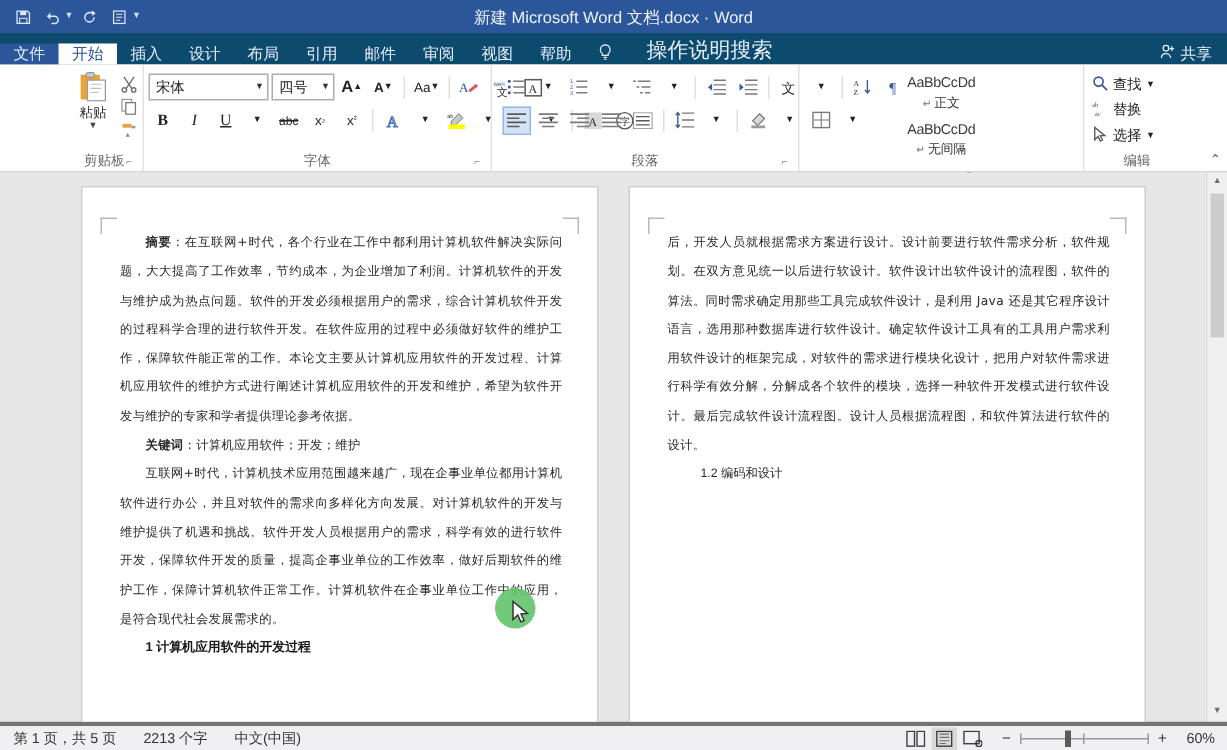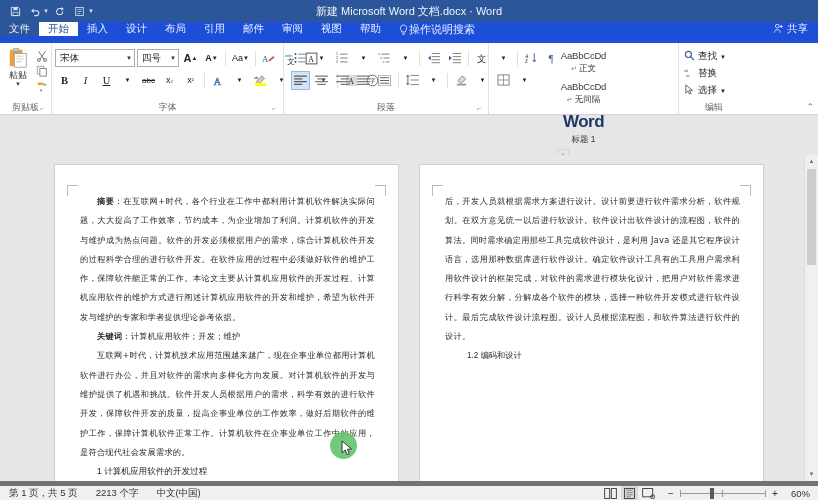--- a/index.html
+++ b/index.html
@@ -33,30 +33,30 @@
     padding: 2px 7px; margin-right: 8px; border: 1px solid #4d77ba; border-radius: 1px;
   }
   .winbtn {
     width: 30px; height: 22px; display: flex; align-items: center; justify-content: center;
     color: #c8d6ec; font-size: 11px;
   }
   .winbtn.close-btn { width: 34px; }
 
   
   .tabbar {
-    height: 21px; background: #1d4ed8; display: flex; align-items: flex-start;
+    height: 21px; background: #0c4a6e; display: flex; align-items: flex-end;
     position: relative; flex: none;
   }
   .tab {
     padding: 0 9px; display: flex; align-items: center;
     font-size: 10.5px; color: #e7eefa;
   }
   .tab.file-tab { background: #2b579a; }
   .tab.active { background: #ffffff; color: #2b579a; }
-  .tellme { display: flex; align-items: center; gap: 0; padding: 0 8px; font-size: 11px; color: #e7eefa; }
+  .tellme { display: flex; align-items: center; gap: 22px; padding: 0 8px; font-size: 14px; color: #e7eefa; }
   .bulb { width: 11px; height: 12px; }
   .share {
     margin-left: auto; display: flex; align-items: center; gap: 3px;
     padding: 0 10px; font-size: 10.5px; color: #e7eefa;
   }
 
   
   .ribbon {
     height: 72px; background: #ffffff; border-bottom: 1px solid #d4d4d4;
     display: flex; align-items: stretch; flex: none; position: relative;
@@ -69,21 +69,21 @@
   .group-label {
     font-size: 9px; color: #666; height: 13px; line-height: 13px;
     width: 100%; text-align: center; position: relative;
   }
   .dlg {
     position: absolute; right: 2px; bottom: 1px; width: 8px; height: 8px;
     font-size: 7px; color: #8a8a8a; line-height: 8px;
   }
 
   
-  .g-clipboard { width: 52px; }
+  .g-clipboard { width: 52px; margin-left: 44px; }
   .paste-big { display: flex; flex-direction: column; align-items: center; width: 32px; }
   .paste-ico {
     width: 22px; height: 22px; position: relative;
   }
   .clip-small { display: flex; flex-direction: column; gap: 1px; padding-top: 2px; }
   .mini { width: 15px; height: 14px; display: flex; align-items: center; justify-content: center; }
   .lbl-sm { font-size: 9px; color: #333; }
   .arrow-dn { font-size: 6px; color: #444; line-height: 5px; }
 
   
@@ -126,21 +126,21 @@
   
   .g-edit { width: 70px; border-right: none; align-items: flex-start; }
   .edit-row { display: flex; align-items: center; gap: 3px; height: 17px; font-size: 9.5px; color: #222; padding-left: 2px; }
   .ribbon-collapse {
     position: absolute; right: 4px; bottom: 2px; font-size: 9px; color: #666;
   }
 
   
   .docarea {
     flex: 1; background: #e7e7e7; position: relative; overflow: hidden;
-    display: flex; justify-content: center; align-items: flex-start; margin-top: 40px;
+    display: flex; justify-content: center; align-items: flex-start;
   }
   .pages { display: flex; gap: 22px; padding-top: 10px; }
   .page {
     width: 343px; height: 370px; background: #fff;
     box-shadow: 0 0 0 1px #cfcfcf; position: relative; overflow: hidden;
   }
   .page-inner { padding: 27px 23px 0 25px; position: relative; }
   .corner {
     position: absolute; width: 11px; height: 11px;
     border-left: 1px solid #b9b9b9; border-bottom: 1px solid #b9b9b9;
@@ -148,21 +148,21 @@
   .corner.tl { left: 12px; top: 20px; border-left: 1px solid #b9b9b9; border-bottom: none; border-top: 1px solid #b9b9b9; transform: none; }
   .corner.tr { right: 12px; top: 20px; border-left: none; border-right: 1px solid #b9b9b9; border-top: 1px solid #b9b9b9; border-bottom: none; }
   p.ptext {
     font-family: "DejaVu Sans", "Liberation Sans", sans-serif;
     font-size: 8.2px; line-height: 19.3px; color: #2a2a2a;
     text-align: justify; text-justify: inter-character;
     letter-spacing: 0.25px; margin: 0;
   }
   p.ind { text-indent: 17px; }
   p.heading {
-    font-size: 8.6px; font-weight: normal; color: #1a1a1a;
+    font-size: 8.6px; font-weight: bold; color: #1a1a1a;
     line-height: 19.3px; text-indent: 17px; margin: 0;
   }
   p.sub {
     font-size: 8.2px; color: #2a2a2a; line-height: 19.3px; text-indent: 22px; margin: 0;
   }
   .kw-b { font-weight: bold; }
 
   
   .cursor-hl {
     position: absolute; left: 330px; top: 277px; width: 27px; height: 27px;
@@ -173,21 +173,21 @@
   
   .vscroll {
     position: absolute; right: 0; top: 0; bottom: 0; width: 14px;
     background: #f0f0f0; border-left: 1px solid #dcdcdc;
   }
   .vthumb { position: absolute; left: 2px; right: 2px; top: 0px; height: 96px; background: #cdcdcd; }
   .vtrack-btn { position: absolute; left: 0; right: 0; height: 13px; color: #6f6f6f; font-size: 6px; text-align: center; line-height: 13px; }
 
   
   .status {
-    height: 19px; background: #f0eff1; border-top: 5px solid #737373;
+    height: 19px; background: #f0eff1; border-top: 3px solid #737373;
     display: flex; align-items: center; font-size: 9.5px; color: #333; flex: none;
   }
   .st-item { padding: 0 9px; white-space: nowrap; }
   .st-right { margin-left: auto; display: flex; align-items: center; gap: 2px; padding-right: 8px; }
   .viewbtn { width: 17px; height: 15px; display: flex; align-items: center; justify-content: center; color: #3d3d3d; }
   .viewbtn.on { background: #d9d9d9; }
   .zoomwrap { display: flex; align-items: center; gap: 5px; margin-left: 8px; }
   .zline { position: relative; width: 86px; height: 11px; display: flex; align-items: center; }
   .ztrack { position: absolute; left: 0; right: 0; top: 5px; height: 1px; background: #9a9a9a; }
   .ztick { position: absolute; top: 2px; width: 1px; height: 7px; background: #9a9a9a; }

